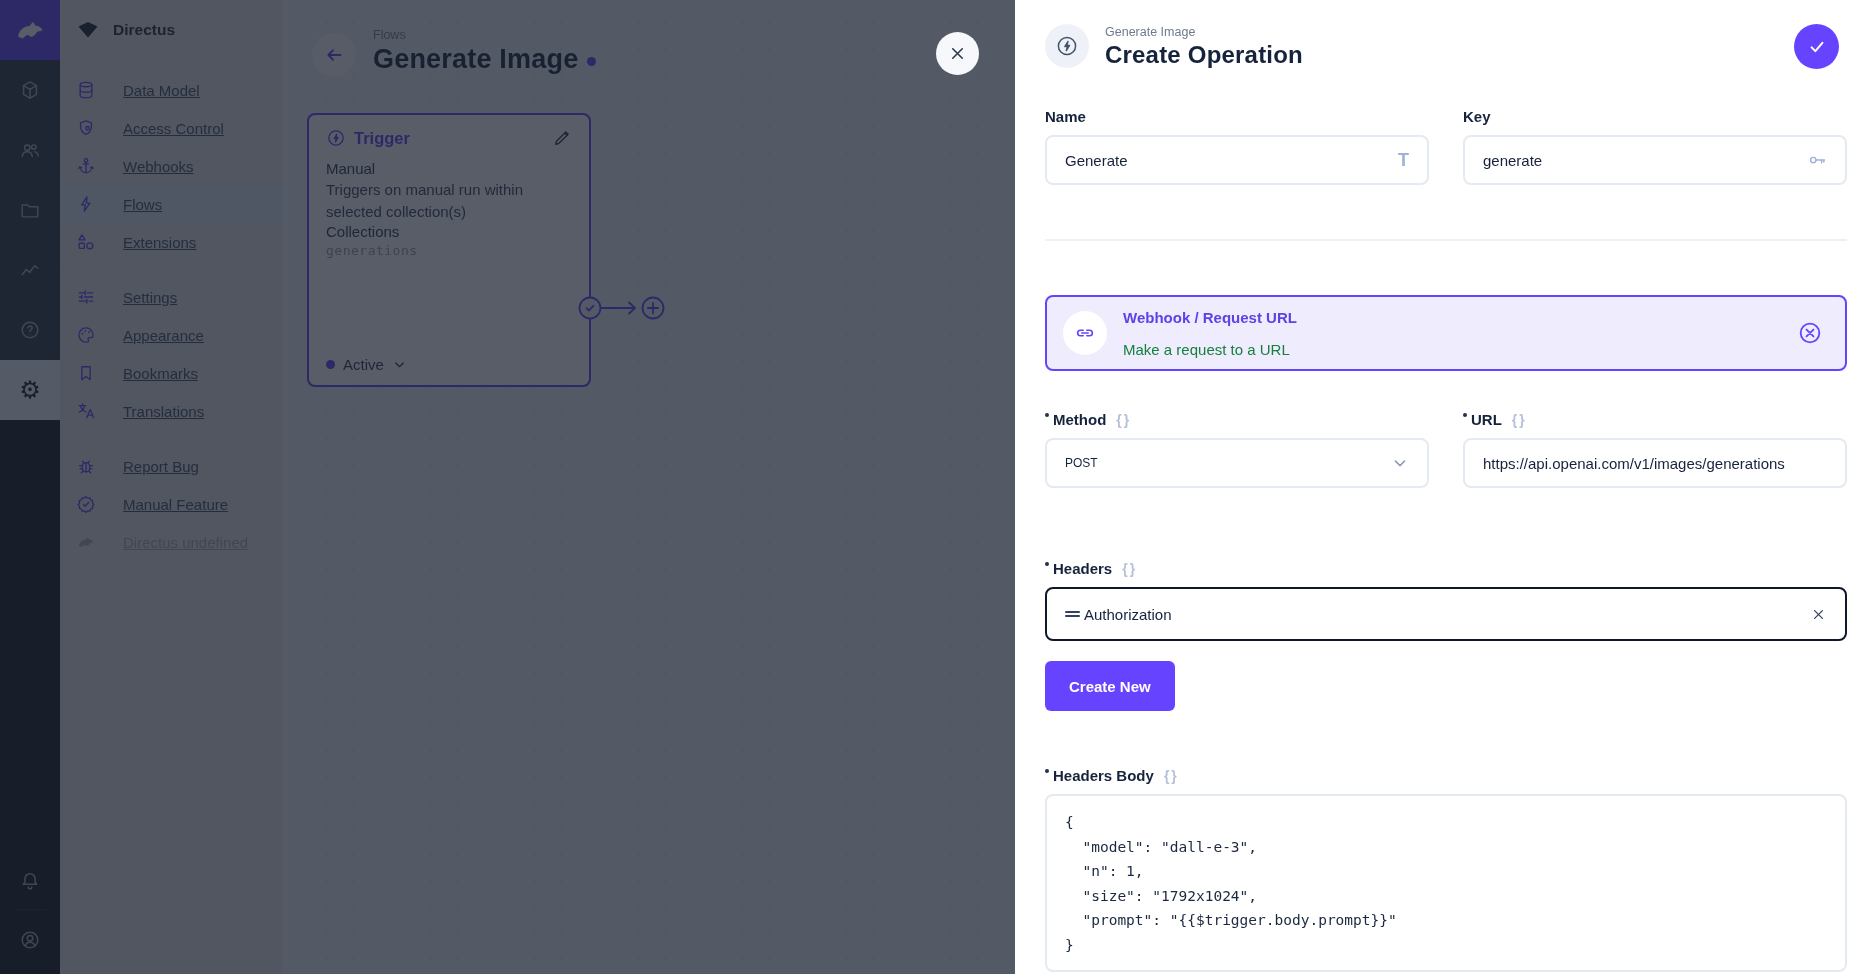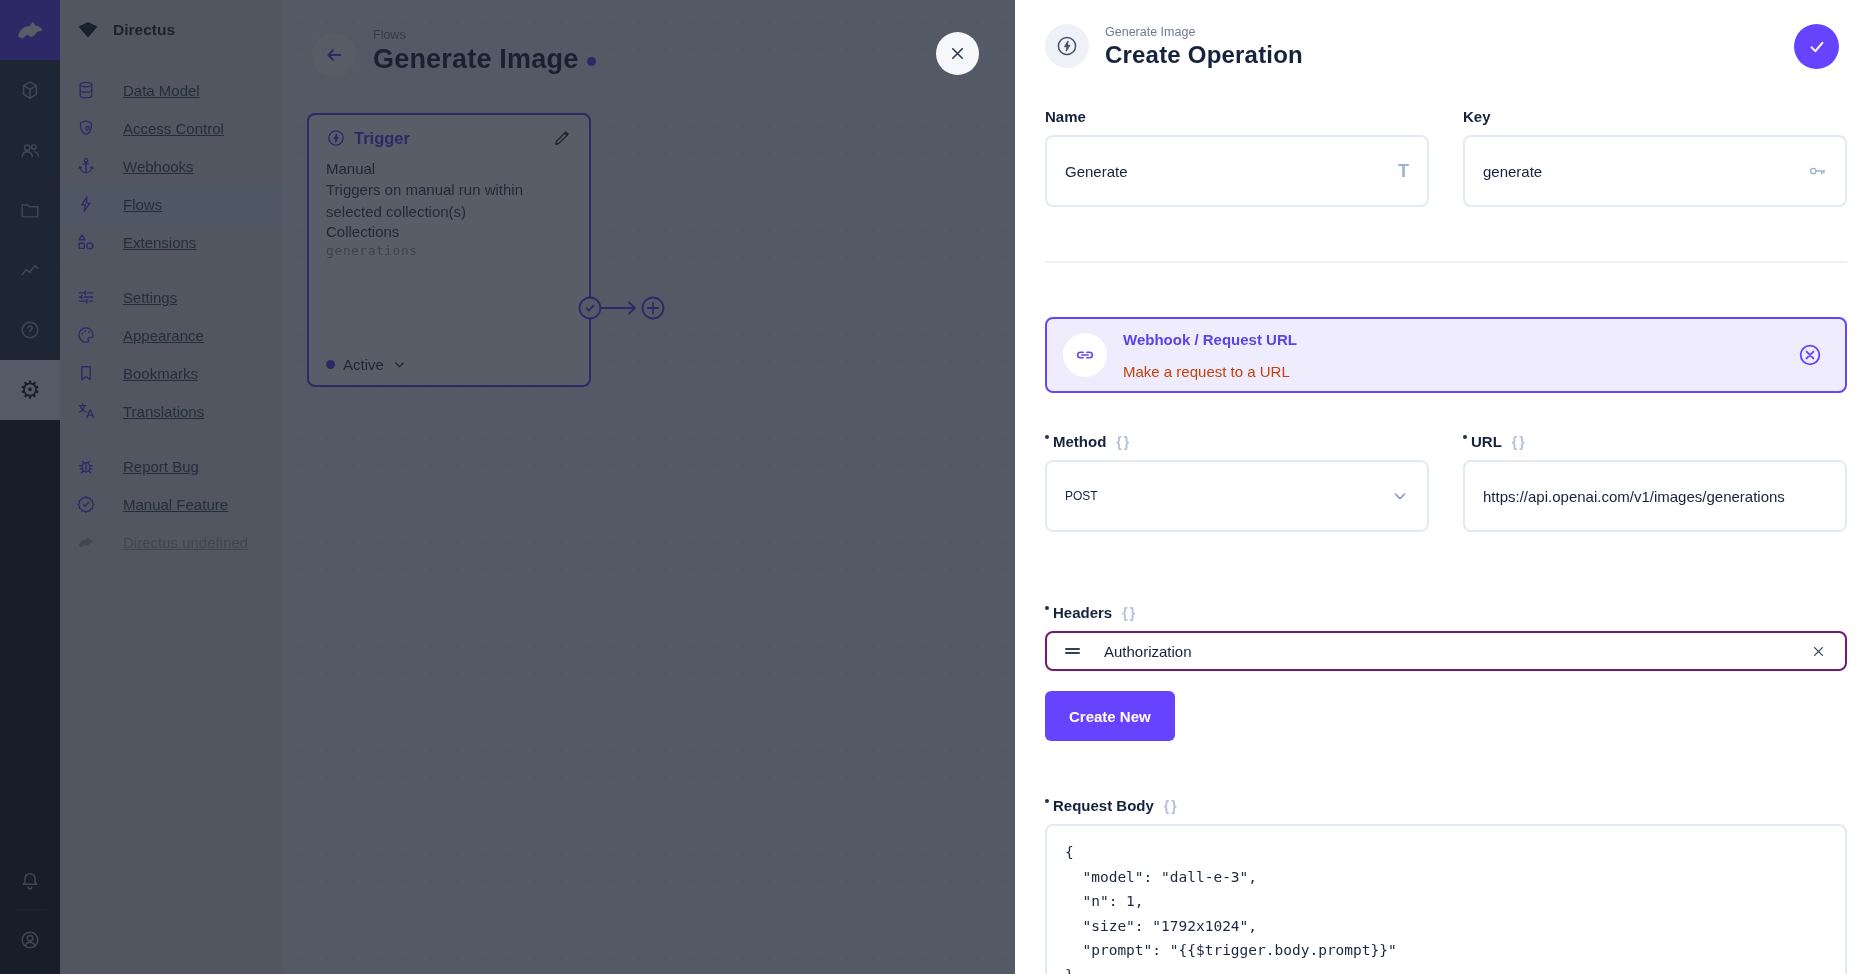--- a/index.html
+++ b/index.html
@@ -82,44 +82,44 @@
   .dh-title { font-size: 24px; font-weight: 800; color: #15233c; margin-top: 2px; letter-spacing: .2px; }
   .save-fab { position: absolute; right: 26px; top: 24px; width: 45px; height: 45px; border-radius: 50%;
     background: #6644ff; border: none; display: grid; place-items: center; cursor: pointer; }
   .save-fab svg { width: 20px; height: 20px; stroke: #fff; fill: none; stroke-width: 2.4; stroke-linecap: round; stroke-linejoin: round; }
 
   .drawer-body { padding: 16px 18px 0 30px; }
   .grid2 { display: grid; grid-template-columns: 1fr 1fr; gap: 34px; }
   .flabel { display: flex; align-items: center; font-size: 15px; font-weight: 700; color: #15233c; margin-bottom: 10px; }
   .flabel .req { width: 4px; height: 4px; border-radius: 50%; background: #23324a; margin-right: 4px; transform: translateY(-5px); }
   .flabel .braces { margin-left: 10px; color: #b6c0da; font-weight: 700; font-size: 14px; letter-spacing: 2px; }
-  .input { height: 72px; border: 2px solid #e4eaf1; border-radius: 8px; background: #fff;
+  .input { height: 50px; border: 2px solid #e4eaf1; border-radius: 8px; background: #fff;
     display: flex; align-items: center; padding: 16px 18px; gap: 12px; }
   .input input { flex: 1; border: none; outline: none; font-size: 15px; color: #15233c; font-family: inherit; background: transparent; min-width: 0; }
   .t-icon { font-size: 18px; font-weight: 700; color: #9fb1d8; }
   .input svg.suffix { width: 20px; height: 20px; stroke: #9fb1d8; fill: none; stroke-width: 1.7; stroke-linecap: round; stroke-linejoin: round; flex: 0 0 auto; }
   .select { cursor: pointer; }
   .select .val { flex: 1; font-size: 12px; color: #15233c; }
   .select svg { width: 18px; height: 18px; stroke: #8b9bb8; fill: none; stroke-width: 2; stroke-linecap: round; stroke-linejoin: round; }
 
   .hr { border: none; border-top: 2px solid #edf0f5; margin: 54px 0 0; }
 
   .banner { margin-top: 54px; height: 76px; border: 2px solid #6644ff; border-radius: 8px; background: #efecfd;
     display: flex; align-items: center; gap: 16px; padding: 0 22px 0 16px; }
   .banner .link-circle { width: 44px; height: 44px; border-radius: 50%; background: #fff; display: grid; place-items: center; flex: 0 0 auto; }
   .banner .link-circle svg { width: 22px; height: 22px; stroke: #6644ff; fill: none; stroke-width: 1.8; stroke-linecap: round; stroke-linejoin: round; }
   .banner .bt { flex: 1; }
   .banner .bt .t1 { font-size: 15px; font-weight: 700; color: #5a43e8; }
-  .banner .bt .t2 { font-size: 15px; color: #c2410c; margin-top: 15px; }
+  .banner .bt .t2 { font-size: 15px; color: #15803d; margin-top: 15px; }
   .banner .dismiss { width: 26px; height: 26px; cursor: pointer; stroke: #6644ff; fill: none; stroke-width: 1.7; stroke-linecap: round; }
 
   .row2 { margin-top: 40px; }
   .sect-label { margin-top: 72px; }
-  .headers-box { margin-top: 10px; height: 40px; border: 2px solid #701a75; border-radius: 8px;
-    display: flex; align-items: center; padding: 0 18px; gap: 24px; }
+  .headers-box { margin-top: 10px; height: 54px; border: 2px solid #0f172a; border-radius: 8px;
+    display: flex; align-items: center; padding: 0 18px; gap: 4px; }
   .drag { width: 15px; height: 10px; cursor: grab; }
   .drag span { display: block; height: 2px; background: #33415a; border-radius: 1px; margin: 2px 0; }
   .headers-box .hv { flex: 1; font-size: 15px; color: #15233c; }
   .headers-box svg.rm { width: 17px; height: 17px; stroke: #33415a; stroke-width: 1.8; stroke-linecap: round; cursor: pointer; }
   .create-btn { margin-top: 20px; height: 50px; padding: 0 24px; background: #6644ff; color: #fff;
     border: none; border-radius: 6px; font-size: 15px; font-weight: 700; font-family: inherit; cursor: pointer; }
 
   .rb-label { margin-top: 56px; }
   .code-box { margin-top: 10px; height: 178px; border: 2px solid #e4eaf1; border-radius: 8px; padding: 14px 18px; overflow: hidden; }
   .code-box pre { font-family: "DejaVu Sans Mono", monospace; font-size: 14.5px; line-height: 24.5px; color: #1b2940; }
@@ -470,21 +470,21 @@
           </div>
         <span class="hv">Authorization</span>
         <svg class="rm" viewBox="0 0 24 24" fill="none">
           <path d="M6.5 6.5l11 11M17.5 6.5l-11 11"></path>
         </svg>
       </div>
       <button class="create-btn">Create New</button>
 
       <div class="flabel rb-label">
         <span class="req"></span>
-        <span>Request Body</span>
+        <span>Headers Body</span>
         <span class="braces">{}</span>
       </div>
       <div class="code-box">
         <pre>{
   "model": "dall-e-3",
   "n": 1,
   "size": "1792x1024",
   "prompt": "{{$trigger.body.prompt}}"
 }</pre>
       </div>

